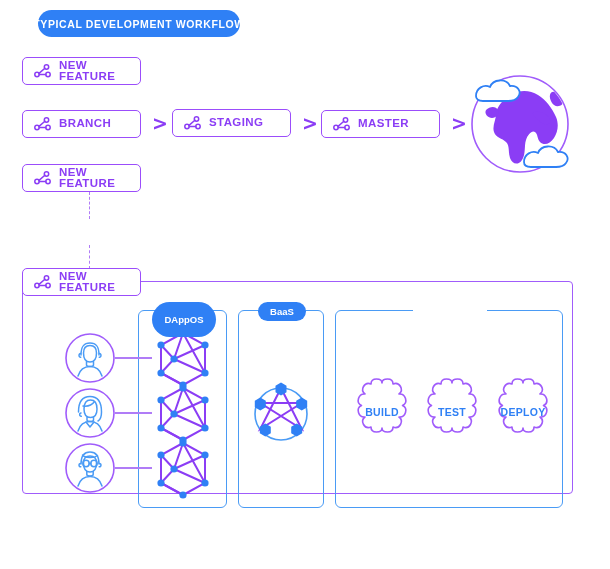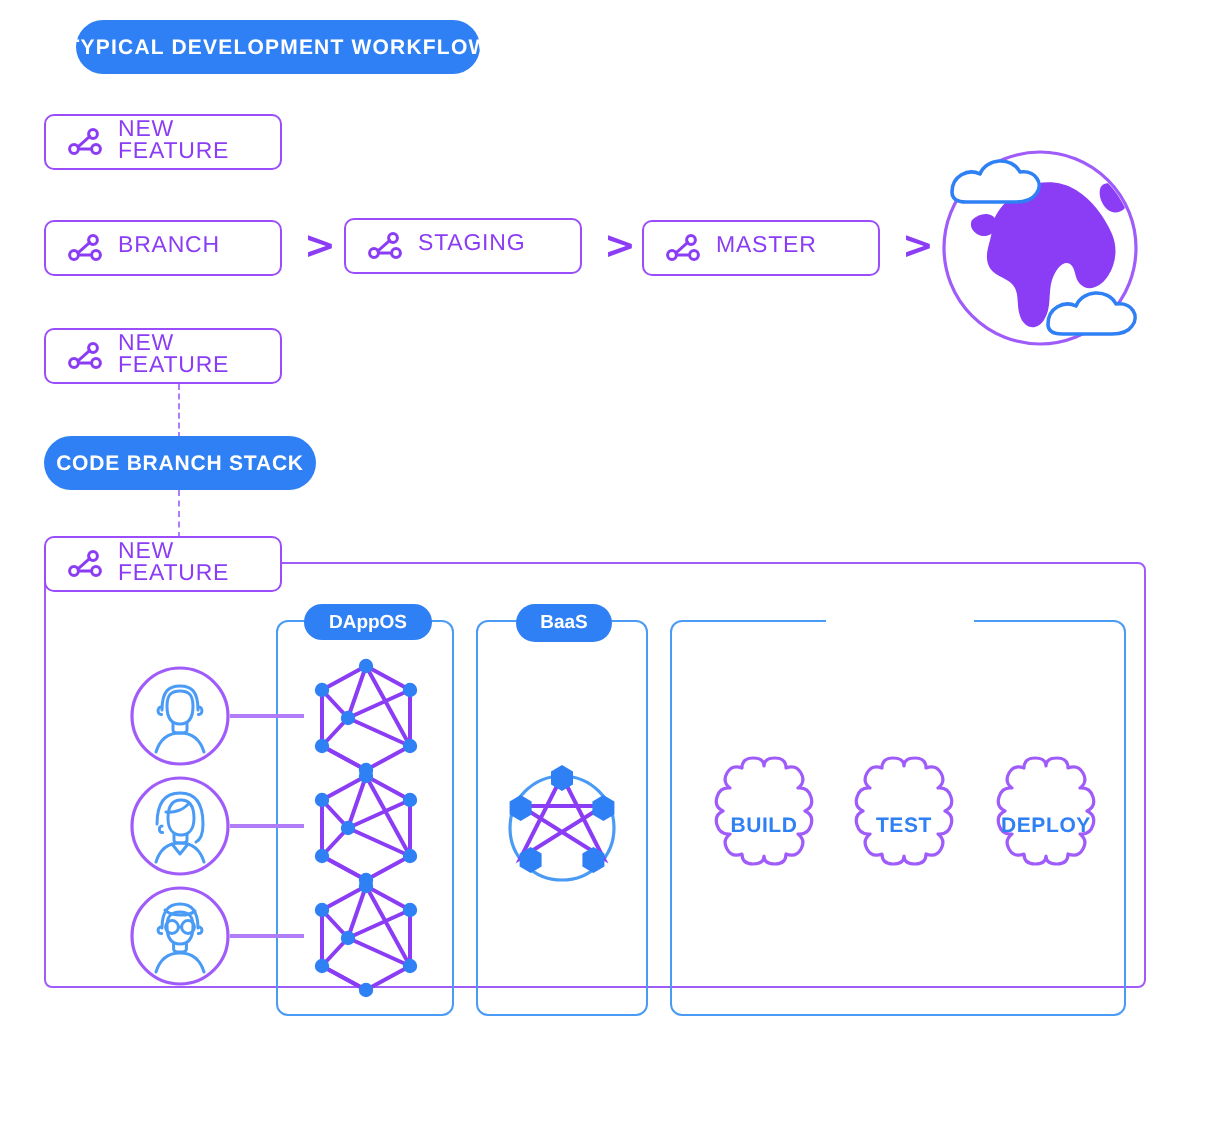--- a/index.html
+++ b/index.html
@@ -22,21 +22,21 @@
     position:absolute;background:#2f80f5;color:#fff;border-radius:999px;
     display:flex;align-items:center;justify-content:center;
     font-weight:bold;font-size:9.5px;white-space:nowrap;z-index:6;
   }
 
   
   .branch{
     position:absolute;box-sizing:border-box;
     border:1.6px solid #9b4dfb;border-radius:5px;background:#fff;
     display:flex;align-items:center;gap:8px;padding-left:11px;
-    color:#8b3df5;font-weight:normal;font-size:11.5px;letter-spacing:.4px;
+    color:#8b3df5;font-weight:bold;font-size:11.5px;letter-spacing:.4px;
     z-index:7;
   }
   .branch .lbl{line-height:1;}
   .branch svg{flex:0 0 auto;display:block;}
 
   .chev{
     position:absolute;color:#8b3df5;font-weight:bold;
     font-size:19px;line-height:1;font-family:"DejaVu Sans",sans-serif;
   }
 
@@ -142,39 +142,38 @@
       <circle cx="14" cy="10.5" r="2.2" fill="none" stroke="#8b3df5" stroke-width="1.5"></circle>
       <circle cx="12.5" cy="3" r="2.2" fill="none" stroke="#8b3df5" stroke-width="1.5"></circle>
       <path d="M5.2 10.5 H11.8 M5.0 9.4 L10.9 4.2" stroke="#8b3df5" stroke-width="1.5" fill="none" stroke-linecap="round"></path>
     </svg>
     <span class="lbl">NEW FEATURE</span>
   </div>
 
   <div class="dash" style="left:89px;top:192px;height:27px;"></div>
   <div class="dash" style="left:89px;top:245px;height:24px;"></div>
 
-  <div class="pill pill-stack">CODE BRANCH STACK</div>
 
   <div class="box box-purple" style="left:22px;top:281px;width:551px;height:213px;"></div>
 
   <div style="position:absolute;left:24px;top:272px;width:116px;height:20px;background:#ffffff;z-index:5;"></div>
 
   <div class="branch" style="left:22px;top:268px;width:119px;height:28px;">
     <svg width="17" height="14" viewBox="0 0 17 14">
       <circle cx="3" cy="10.5" r="2.2" fill="none" stroke="#8b3df5" stroke-width="1.5"></circle>
       <circle cx="14" cy="10.5" r="2.2" fill="none" stroke="#8b3df5" stroke-width="1.5"></circle>
       <circle cx="12.5" cy="3" r="2.2" fill="none" stroke="#8b3df5" stroke-width="1.5"></circle>
       <path d="M5.2 10.5 H11.8 M5.0 9.4 L10.9 4.2" stroke="#8b3df5" stroke-width="1.5" fill="none" stroke-linecap="round"></path>
     </svg>
     <span class="lbl">NEW FEATURE</span>
   </div>
 
   <div class="box box-blue" style="left:138px;top:310px;width:89px;height:198px;"></div>
   <div style="position:absolute;left:155px;top:304px;width:58px;height:16px;background:#ffffff;z-index:5;"></div>
-  <div class="sub-pill" style="left:152px;top:302px;width:64px;height:18px;">DAppOS</div>
+  <div class="sub-pill" style="left:152px;top:302px;width:64px;height:35px;">DAppOS</div>
 
   <div class="box box-blue" style="left:238px;top:310px;width:86px;height:198px;"></div>
   <div style="position:absolute;left:260px;top:304px;width:44px;height:16px;background:#ffffff;z-index:5;"></div>
   <div class="sub-pill" style="left:258px;top:302px;width:48px;height:19px;text-align:center;">BaaS</div>
 
   <div class="box box-blue" style="left:335px;top:310px;width:228px;height:198px;"></div>
   <div style="position:absolute;left:413px;top:304px;width:74px;height:16px;background:#ffffff;z-index:5;"></div>
 
   <svg class="art" style="left:64px;top:332px;z-index:4;" width="52" height="52" viewBox="0 0 52 52">
     <circle cx="26" cy="26" r="24" fill="#fff" stroke="#a05cfb" stroke-width="1.6"></circle>

